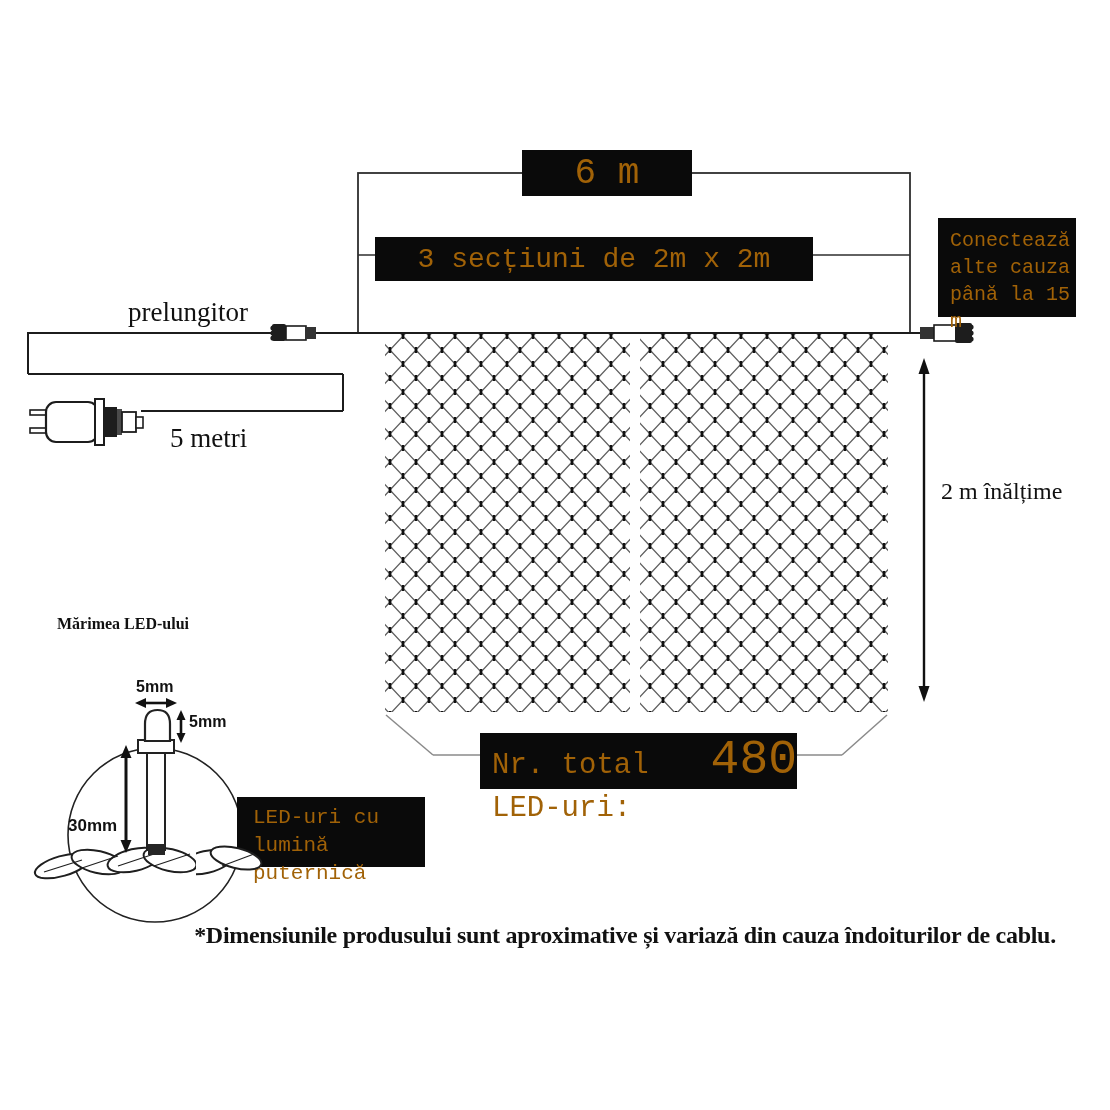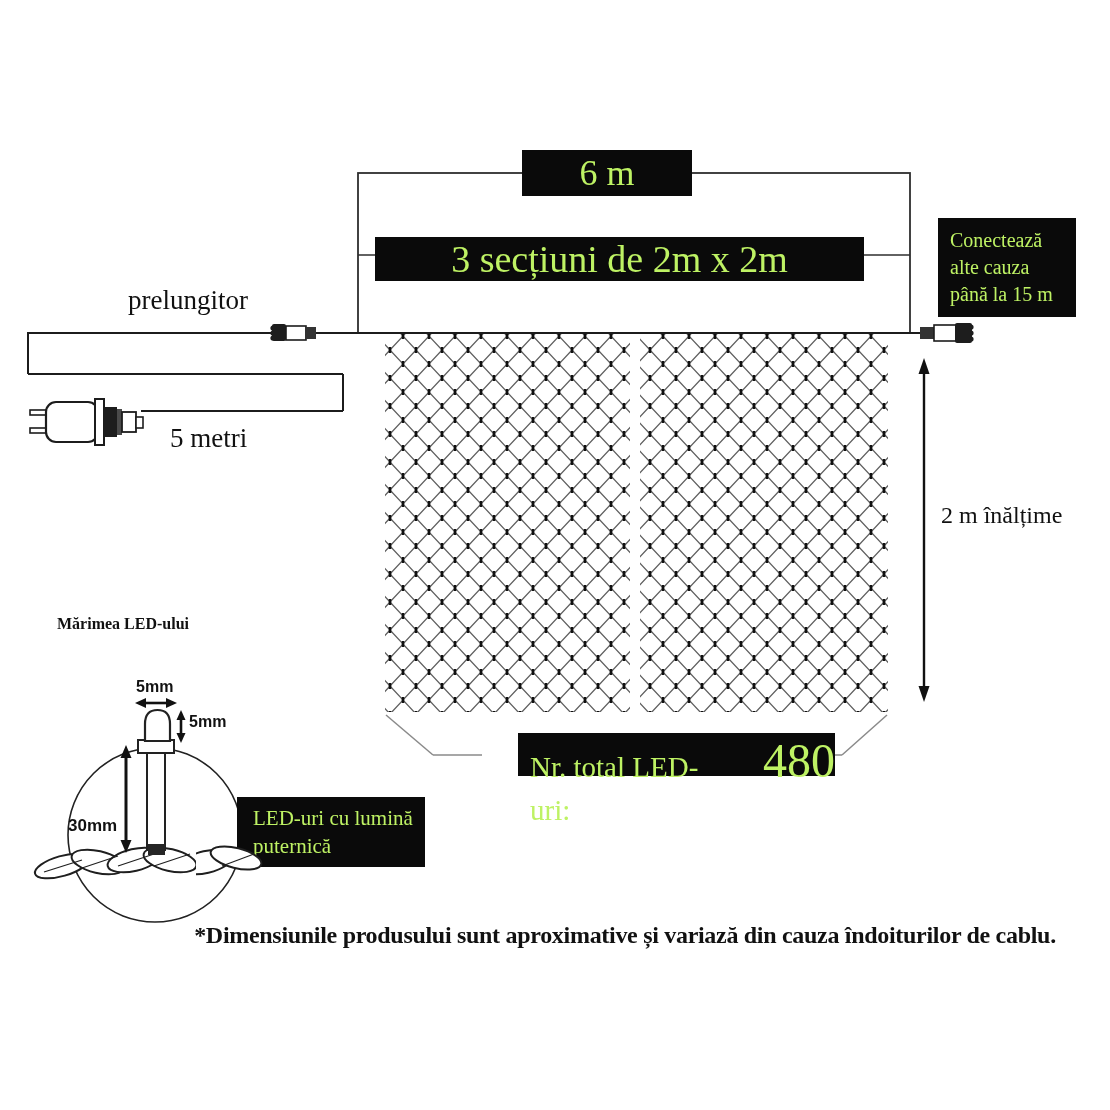--- a/index.html
+++ b/index.html
@@ -1,19 +1,19 @@
 <!DOCTYPE html>
 <html><head>
 <meta charset="utf-8">
 <style>
   html,body{margin:0;padding:0;background:#fff;}
   #canvas{position:relative;width:1110px;height:1110px;background:#ffffff;overflow:hidden;
           font-family:"Liberation Serif",serif;color:#111;}
   .abs{position:absolute;}
-  .blackbox{background:#0a0a0a;color:#bef264;font-family:Liberation Serif, serif;}
+  .blackbox{background:#0a0a0a;color:#a16207;font-family:Liberation Mono, monospace;}
   .center{display:flex;align-items:center;justify-content:center;}
   .serif{font-family:"Liberation Serif",serif;}
   .sans{font-family:Liberation Sans, sans-serif;font-weight:bold;}
   svg{display:block;}
 </style>
 </head>
 <body>
 
 <div id="canvas">
 
@@ -133,45 +133,45 @@
       <ellipse cx="10" cy="34" rx="27" ry="11" transform="rotate(-13 10 34)"></ellipse>
       <ellipse cx="40" cy="30" rx="26" ry="10" transform="rotate(14 40 30)"></ellipse>
       <line x1="26" y1="38" x2="58" y2="26" stroke-width="1.2"></line>
     </g>
   </svg>
 
   <div class="abs blackbox center" style="left:522px;top:150px;width:170px;height:46px;font-size:36px;z-index:2;">
     <span>6 m</span>
   </div>
 
-  <div class="abs blackbox center" style="left:375px;top:237px;width:489px;height:44px;font-size:38px;z-index:2;">
+  <div class="abs blackbox center" style="left:375px;top:237px;width:438px;height:44px;font-size:28px;z-index:2;">
     <span>3 secțiuni de 2m x 2m</span>
   </div>
 
   <div class="abs blackbox" style="left:938px;top:218px;width:138px;height:99px;font-size:20px;line-height:27px;
               padding:9px 0 0 12px;box-sizing:border-box;z-index:2;">
     <div>Conectează</div>
     <div>alte cauza</div>
     <div>până la 15 m</div>
   </div>
 
-  <div class="abs serif" style="left:128px;top:285px;font-size:27px;z-index:2;">
+  <div class="abs serif" style="left:128px;top:297px;font-size:27px;z-index:2;">
     <span>prelungitor</span>
   </div>
 
   <div class="abs serif" style="left:170px;top:423px;font-size:27px;z-index:2;">
     <span>5 metri</span>
   </div>
 
-  <div class="abs serif" style="left:941px;top:502px;font-size:24px;z-index:2;">
+  <div class="abs serif" style="left:941px;top:478px;font-size:24px;z-index:2;">
     <span>2 m înălțime</span>
   </div>
 
-  <div class="abs blackbox" style="left:480px;top:733px;width:317px;height:43px;z-index:2;display:flex;
-              align-items:baseline;padding-left:12px;box-sizing:border-box;margin-left:38px;">
+  <div class="abs blackbox" style="left:480px;top:733px;width:317px;height:56px;z-index:2;display:flex;
+              align-items:baseline;padding-left:12px;box-sizing:border-box;">
     <span style="font-size:29px;line-height:43px;">Nr. total LED-uri:</span>
     <span style="font-size:48px;margin-left:27px;">480</span>
   </div>
 
   <div class="abs serif" style="left:57px;top:615px;font-size:16px;font-weight:bold;z-index:2;">
     <span>Mărimea LED-ului</span>
   </div>
 
   <div class="abs sans" style="left:136px;top:678px;font-size:16px;z-index:2;">
     <span>5mm</span>

